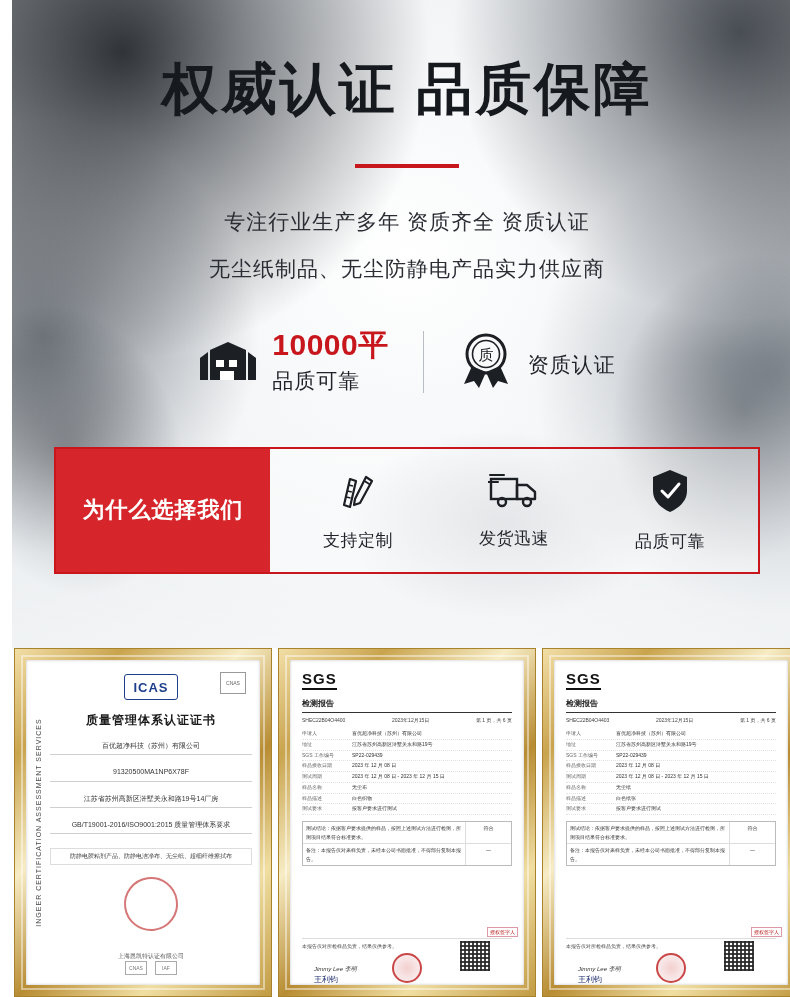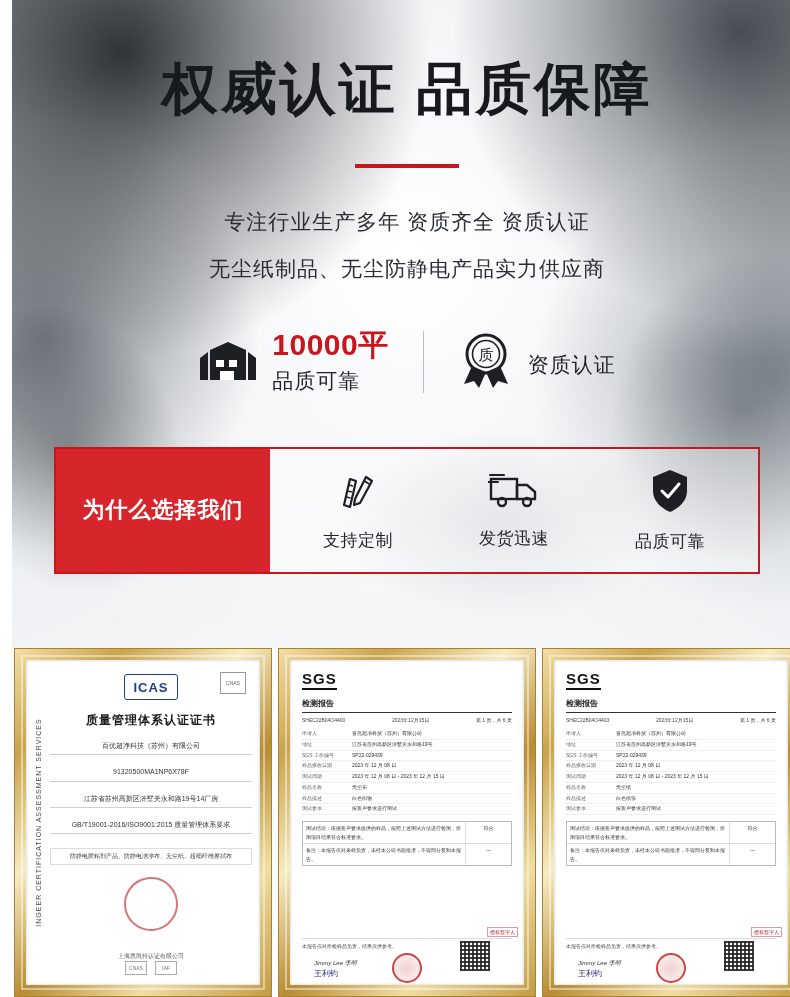--- a/index.html
+++ b/index.html
@@ -367,21 +367,21 @@
     position: absolute;
     left: 12px; right: 12px; bottom: 34px;
     font-size: 5px;
     color: #444;
     border-top: 1px solid #ddd;
     padding-top: 3px;
     line-height: 1.8;
   }
   .sgs-sign {
     position: absolute;
-    left: 24px; bottom: 6px;
+    left: 24px; bottom: 0;
     font-size: 6px;
     color: #333;
     font-style: italic;
   }
   .sgs-sign .cn { font-style: normal; font-size: 8px; color: #1a2a6c; }
   .sgs-qr {
     position: absolute;
     right: 34px; bottom: 14px;
     width: 30px; height: 30px;
     background:

